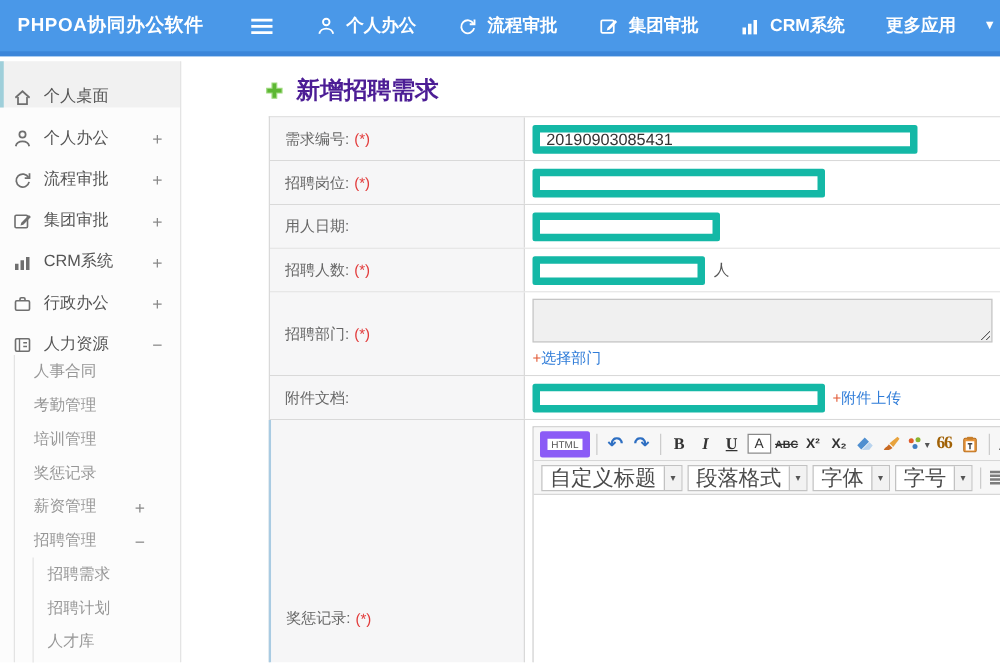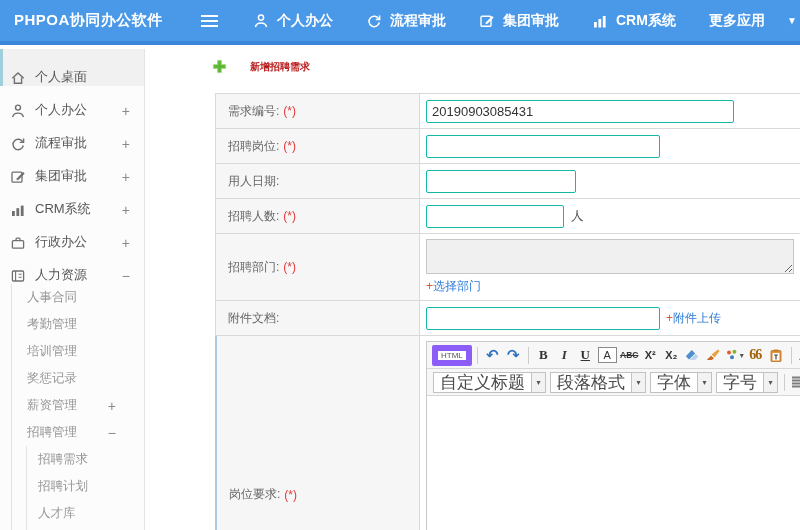--- a/index.html
+++ b/index.html
@@ -25,33 +25,33 @@
   .expand { margin-left:auto; color:#8a8a8a; font-size:14px; font-weight:normal; }
   .side-item.active { height:37px; background:#f1f1f1; border-left:3px solid #9fcfda; padding-left:7px; }
   .sub-item { height:27px; display:flex; align-items:center; padding:0 28px 0 27px;
     color:#979797; font-size:12.5px; cursor:pointer; position:relative; }
   .sub2 { padding-left:38px; }
   .guide1 { position:absolute; left:11px; top:235px; bottom:0; width:1px; background:#e3e3e3; }
   .guide2 { position:absolute; left:26px; top:397px; height:86px; width:1px; background:#e3e3e3; }
 
   
   .main { position:absolute; left:146px; top:49px; right:0; bottom:0; background:#fff; overflow:hidden; }
-  .page-title { position:absolute; left:66px; top:10px; display:flex; align-items:center; gap:23px;
-    font-size:10px; font-weight:bold; color:#b91c1c; }
+  .page-title { position:absolute; left:66px; top:10px; display:flex; align-items:center; gap:10px;
+    font-size:19px; font-weight:bold; color:#4c1d95; }
   .plus-ic { display:flex; }
 
   .form { position:absolute; left:69px; top:44px; width:700px;
     border:1px solid #d9d9d9; border-bottom:none; font-size:12px; background:#fff; }
   .frow { display:flex; border-bottom:1px solid #d9d9d9; }
   .flabel { width:204px; flex:none; background:#f6f6f7; border-right:1px solid #d9d9d9;
     padding-left:12px; display:flex; align-items:center; color:#666; }
   .req { color:#e23b3b; margin-left:4px; }
   .ffield { flex:1; display:flex; align-items:center; padding:5px 6px; background:#fff; }
   .frow-s { height:35px; }
-  input[type=text] { height:23px; border:1px solid #14b8a6; border-radius:2px;
+  input[type=text] { height:23px; border:6px solid #14b8a6; border-radius:2px;
     padding:0 5px; font-size:13px; color:#333; font-family:inherit; background:#fff; }
   .unit { margin-left:7px; color:#555; font-size:12.5px; }
   .flink { font-size:12px; text-decoration:none; margin-left:6px; cursor:pointer; }
   .flink .plus { color:#e25b36; }
   .flink .ltxt { color:#2f7cd8; }
   .col { flex-direction:column; align-items:flex-start; }
   .dept-ta { width:368px; height:44px; background:#f0f0f0; border:1px solid #c6c6c6;
     resize:both; font-family:inherit; }
   .mt3 { margin-top:4px; margin-left:0; }
 
@@ -316,21 +316,21 @@
       <div class="ffield">
         <input type="text" style="width: 234px;" value="">
         <a class="flink">
           <span class="plus">+</span><span class="ltxt">附件上传</span>
         </a>
       </div>
     </div>
 
     <div class="frow frow-editor">
       <div class="flabel">
-        <span>岗位要求:</span>
+        <span>奖惩记录:</span>
         <span class="req">(*)</span>
       </div>
       <div class="ffield">
         <div class="editor">
 
           <div class="tb-row">
             <span class="tbtn t-html">HTML</span>
             <span class="tsep"></span>
             <span class="tbtn t-undo">↶</span>
             <span class="tbtn t-redo">↷</span>

